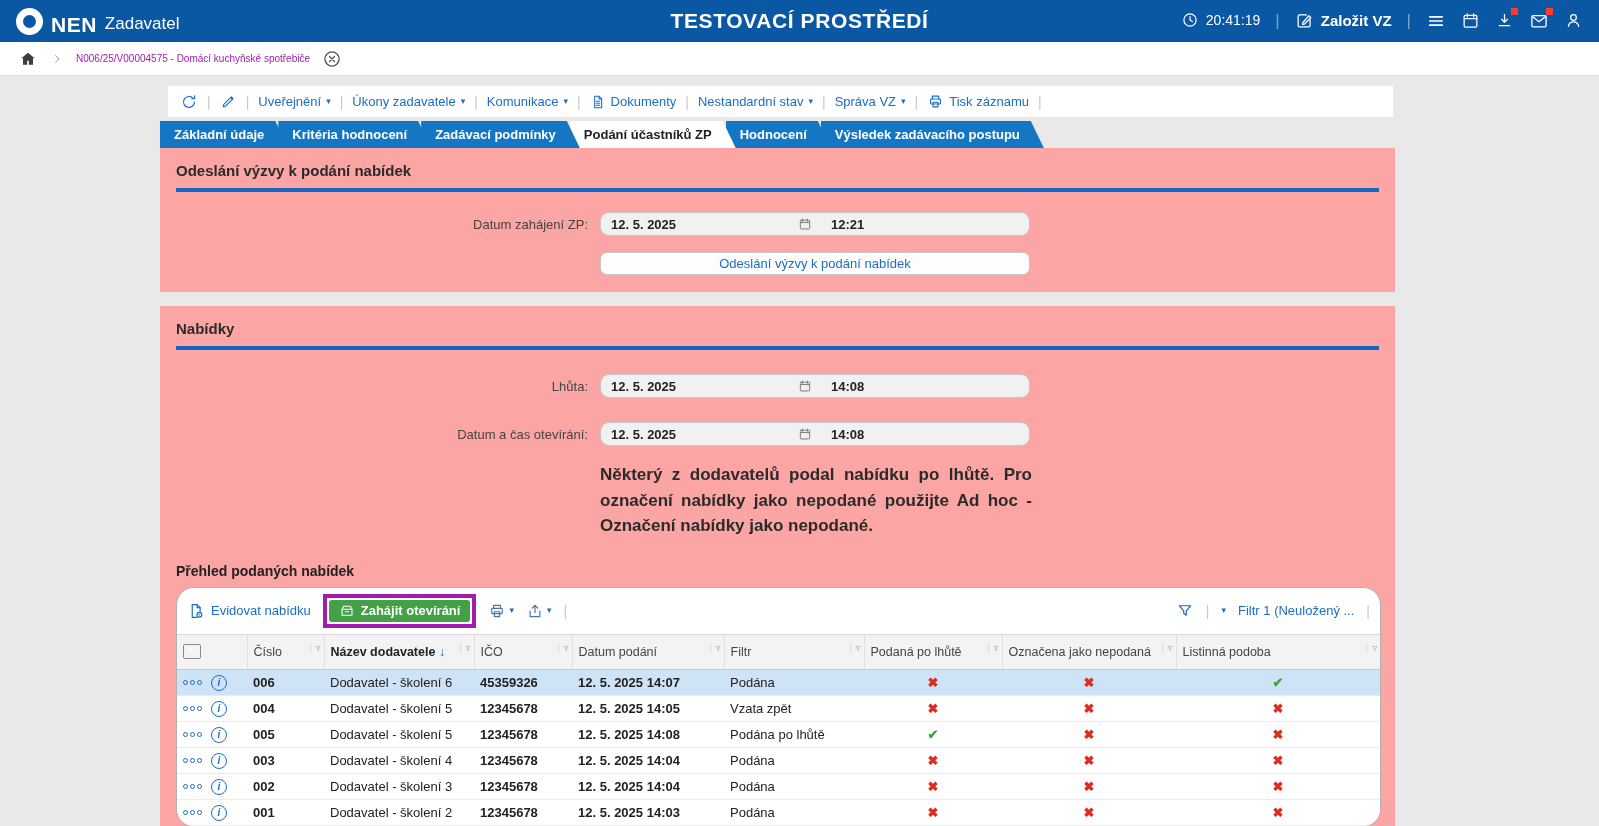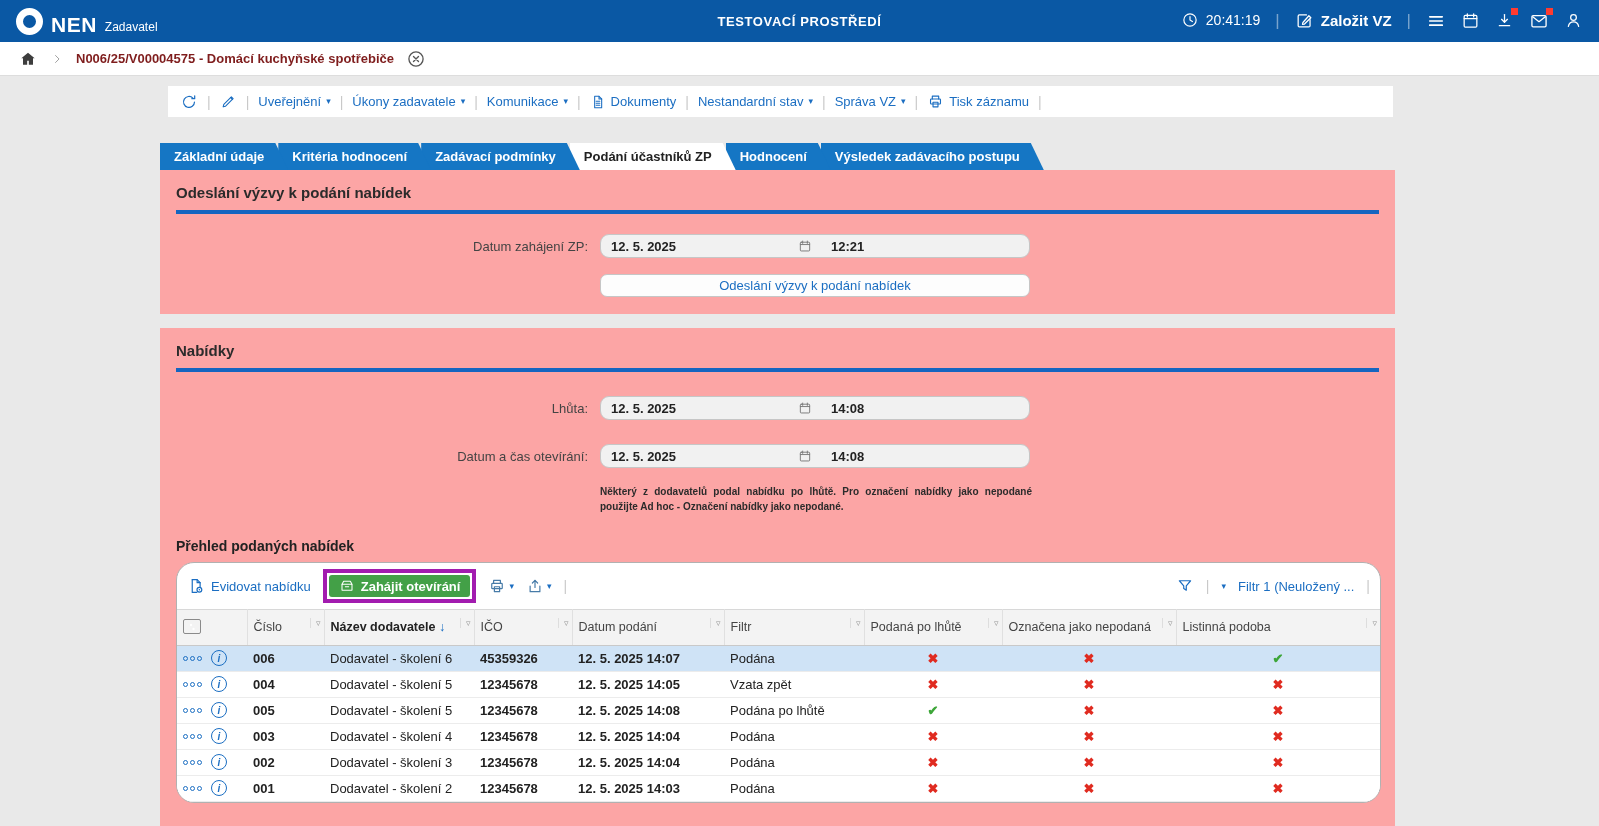--- a/index.html
+++ b/index.html
@@ -6,62 +6,62 @@
   html,body{width:1599px;height:826px;overflow:hidden}
   body{font-family:"Liberation Sans",sans-serif;font-size:13px;color:#333;background:#e9e9e9}
   .icon{display:inline-flex;align-items:center;justify-content:center;line-height:0}
   .icon svg{fill:none;stroke:currentColor;stroke-width:1.6;stroke-linecap:round;stroke-linejoin:round}
 
   
   .topbar{height:42px;background:#0a58a4;display:flex;align-items:center;padding:0 16px;color:#fff;position:relative;gap:8px}
   .logo{display:flex;align-items:flex-end;gap:8px}
   .logo-ring{width:27px;height:27px;border-radius:50%;border:7px solid #fff;display:inline-block}
   .brand{font-size:21px;font-weight:bold;letter-spacing:.5px;line-height:1}
-  .brand-sub{font-size:12px;margin-bottom:1px}
-  .env-title{position:absolute;left:50%;transform:translateX(-50%);font-size:13px;font-weight:bold;letter-spacing:.6px;white-space:nowrap}
+  .brand-sub{font-size:17px;margin-bottom:1px}
+  .env-title{position:absolute;left:50%;transform:translateX(-50%);font-size:21px;font-weight:bold;letter-spacing:.6px;white-space:nowrap}
   .top-right{margin-left:auto;display:flex;align-items:flex-start;gap:15px;font-size:14px}
   .top-group{display:flex;align-items:center;gap:7px}
   .top-div{color:rgba(255,255,255,.45);font-size:17px;font-weight:300}
   .createvz{font-weight:bold;font-size:15px}
   .badge-wrap{position:relative;display:inline-flex}
   .badge{position:absolute;top:-3px;right:-4px;width:7px;height:7px;background:#ff3b30}
 
   
   .breadcrumb{height:34px;background:#fff;display:flex;align-items:center;padding:0 18px;gap:12px;border-bottom:1px solid #ddd}
-  .bc-text{font-weight:bold;font-size:13px;color:#7f1d1d}
+  .bc-text{font-weight:normal;font-size:10px;color:#a21caf}
   .bc-close{color:#555}
 
   
   .container{width:1235px;margin-left:160px;padding-top:10px}
   .panel{background:#fca5a5;width:1235px}
 
   
   .toolbar-panel{background:#fff;height:31px;display:flex;align-items:center;padding:0 12px;gap:9px;margin-left:8px;width:1225px}
   .tb-item{color:#1b6ec2;display:inline-flex;align-items:center;gap:5px;font-size:13px;cursor:pointer;white-space:nowrap}
   .tb-div{color:#c9c9c9;font-size:14px}
   .caret{font-size:9px;color:#1b6ec2;line-height:1}
 
   
-  .tabs{display:flex;margin-top:26px;height:27px;position:relative}
+  .tabs{display:flex;margin-top:4px;height:27px;position:relative}
   .tab{background:#1576c4;color:#fff;font-weight:bold;font-size:13px;display:flex;align-items:center;padding:0 24px 0 14px;margin-right:-10px;position:relative;white-space:nowrap;
        clip-path:polygon(0 0,calc(100% - 13px) 0,100% 100%,0 100%);cursor:pointer}
   .tab.active{background:#fff;color:#222}
 
   
   .section-head{padding:14px 16px 0}
   .section-title{font-size:15px;font-weight:bold;color:#2b2b2b}
   .section-rule{height:4px;background:#1565c0;margin-top:9px}
   .form-row{display:flex;align-items:center}
   .form-label{width:440px;text-align:right;padding-right:12px;color:#444;font-size:13px}
   .dt-control{width:430px;height:24px;background:#f1f1f1;border:1px solid #c6c6c6;border-radius:9px;display:flex;align-items:center;overflow:hidden}
   .dt-date{flex:0 0 218px;display:flex;align-items:center;justify-content:space-between;padding:0 7px 0 10px;font-weight:bold;color:#222;font-size:13px}
   .dt-time{padding-left:12px;font-weight:bold;color:#222;font-size:13px}
   .cal-icon{color:#777}
   .send-btn{display:block;margin:16px 0 0 440px;width:430px;height:23px;background:#fdfdfd;border:1px solid #c6c6c6;border-radius:7px;color:#1b6ec2;font-size:13px;text-align:center;line-height:21px;cursor:pointer;font-family:"Liberation Sans",sans-serif}
-  .warning{margin:16px 0 0 440px;width:432px;font-weight:bold;color:#2b2b2b;text-align:justify;line-height:1.5;font-size:10px}
+  .warning{margin:16px 0 0 440px;width:432px;font-weight:bold;color:#2b2b2b;text-align:justify;line-height:1.5;font-size:17px}
 
   
   .table-title{margin:24px 0 8px 16px;font-weight:bold;font-size:14px;color:#222}
   .card{margin:0 14px 20px 16px;border:1px solid #b1b1b1;border-radius:18px;overflow:hidden;background:#fff}
   .card-toolbar{display:flex;align-items:center;padding:6px 10px;gap:12px}
   .link-btn{color:#1b6ec2;display:inline-flex;align-items:center;gap:6px;cursor:pointer;white-space:nowrap}
   .annot{border:4px solid #a21caf;padding:2px;display:inline-flex}
   .green-btn{background:#43a047;color:#fff;font-weight:bold;border:none;border-radius:3px;padding:3px 10px;display:inline-flex;gap:6px;align-items:center;font-size:13px;cursor:pointer;font-family:"Liberation Sans",sans-serif}
   .icon-btn{display:inline-flex;align-items:center;gap:3px;color:#477ba8;cursor:pointer}
   .ct-div{color:#c9c9c9;font-size:14px}

